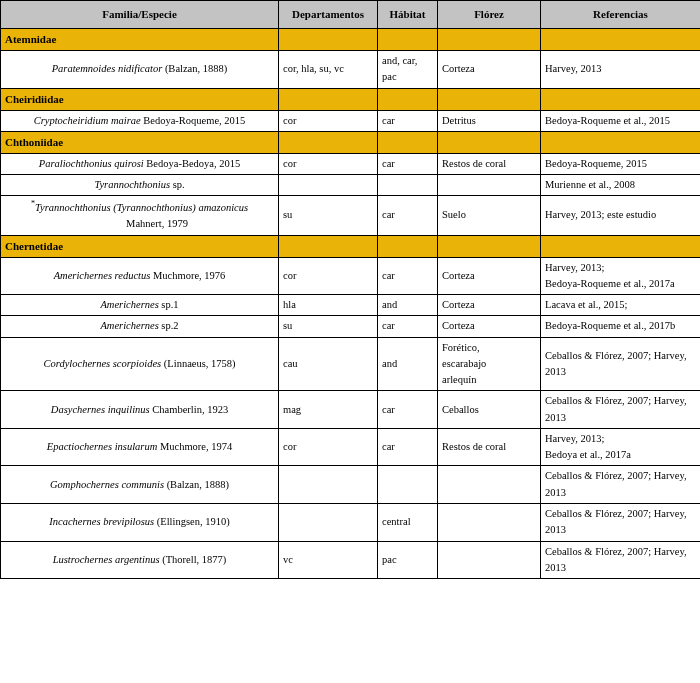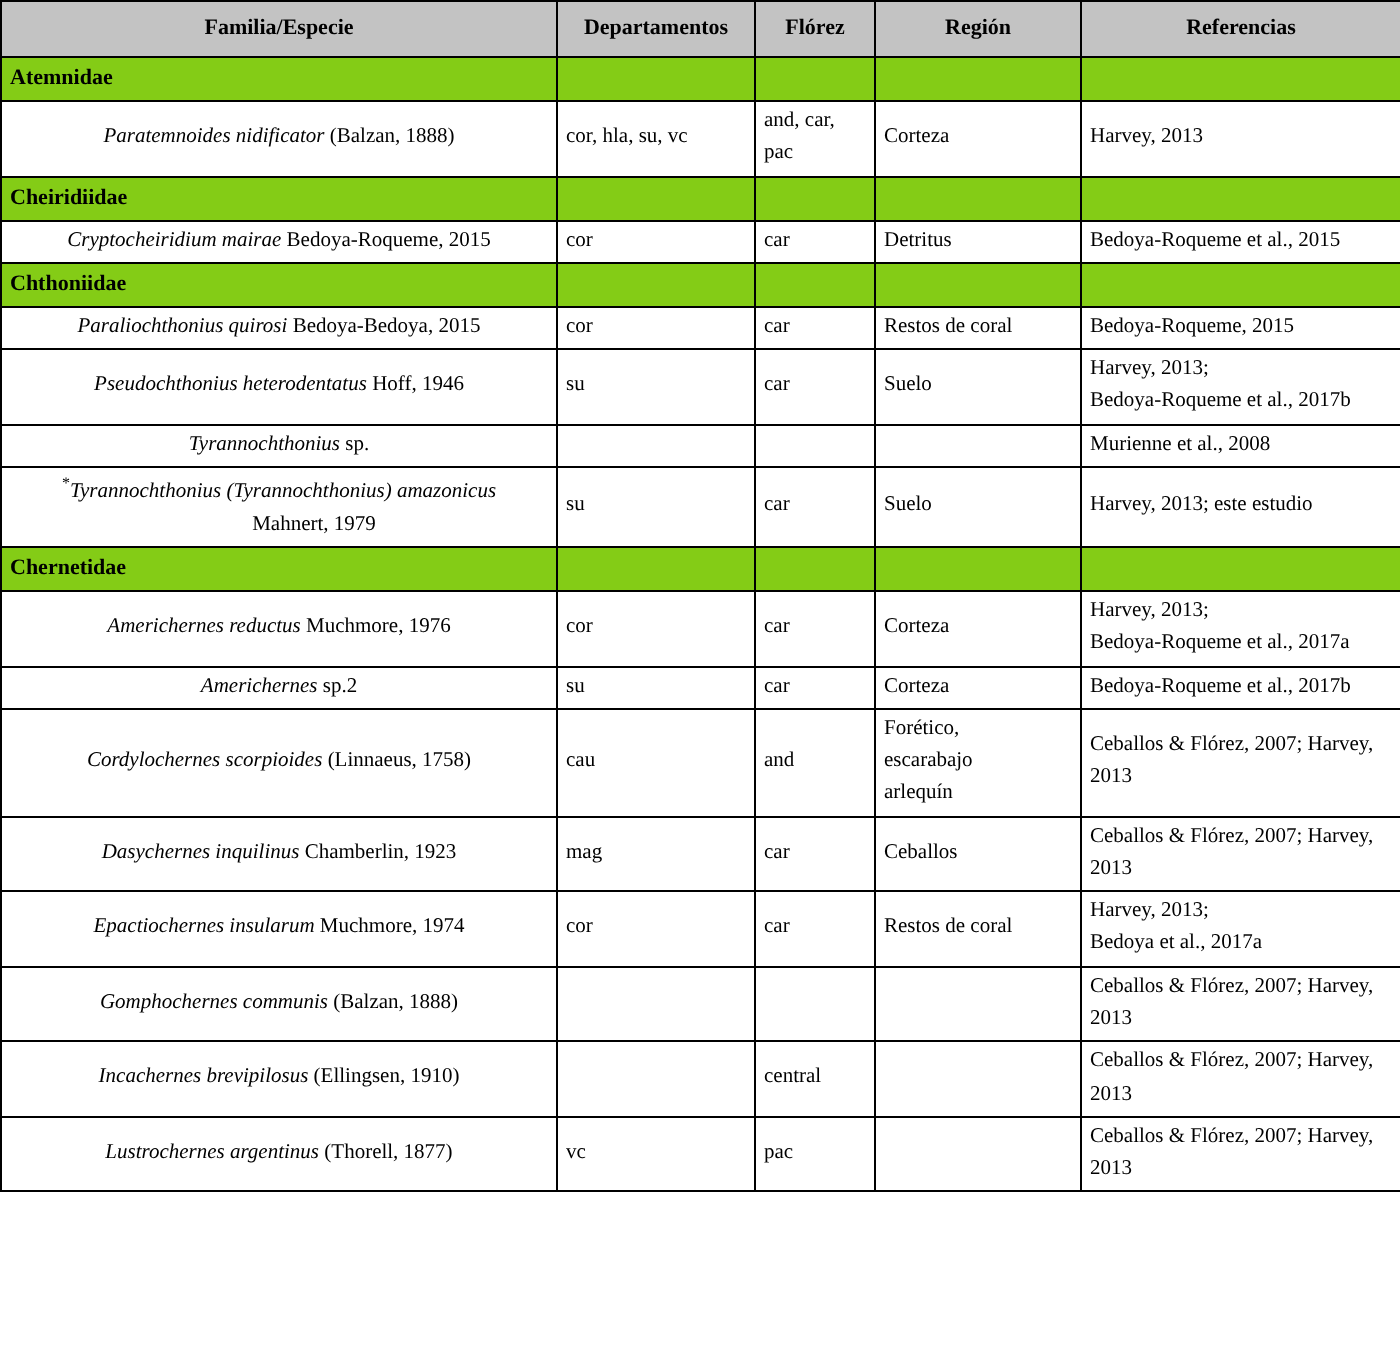--- a/index.html
+++ b/index.html
@@ -36,21 +36,21 @@
   }
   thead th {
     background: #c3c3c3;
     text-align: center;
     font-weight: bold;
     font-size: 11px;
     height: 23px;
     padding: 1px 2px;
   }
   tr.family-row td {
-    background: #84cc16;
+    background: #eab308;
     font-weight: bold;
     font-size: 11px;
     height: 16px;
     padding-top: 1px;
     padding-bottom: 1px;
   }
   tr.family-row td.family-name {
     text-align: left;
   }
   td.species-cell {
@@ -82,22 +82,22 @@
     <col class="c-species">
     <col class="c-depts">
     <col class="c-region">
     <col class="c-habitat">
     <col class="c-refs">
   </colgroup>
   <thead>
     <tr>
       <th>Familia/Especie</th>
       <th>Departamentos</th>
+      <th>Hábitat</th>
       <th>Flórez</th>
-      <th>Región</th>
       <th>Referencias</th>
     </tr>
   </thead>
   <tbody id="table-body">
       <tr class="family-row">
         <td class="family-name">Atemnidae</td>
         <td></td>
         <td></td>
         <td></td>
         <td></td>
@@ -138,29 +138,20 @@
         <td class="species-cell">
           <span style="display: block;"><span class="sci">Paraliochthonius quirosi</span><span class="plain"> Bedoya-Bedoya, 2015</span></span>
         </td>
         <td class="data-cell">cor</td>
         <td class="data-cell"><span class="multi"><span>car</span></span></td>
         <td class="data-cell">Restos de coral</td>
         <td class="data-cell"><span class="multi"><span>Bedoya-Roqueme, 2015</span></span></td>
       </tr>
       <tr class="species-row">
         <td class="species-cell">
-          <span style="display: block;"><span class="sci">Pseudochthonius heterodentatus</span><span class="plain"> Hoff, 1946</span></span>
-        </td>
-        <td class="data-cell">su</td>
-        <td class="data-cell"><span class="multi"><span>car</span></span></td>
-        <td class="data-cell">Suelo</td>
-        <td class="data-cell"><span class="multi"><span>Harvey, 2013;</span><span>Bedoya-Roqueme et al., 2017b</span></span></td>
-      </tr>
-      <tr class="species-row">
-        <td class="species-cell">
           <span style="display: block;"><span class="sci">Tyrannochthonius</span><span class="plain"> sp.</span></span>
         </td>
         <td class="data-cell"></td>
         <td class="data-cell"></td>
         <td class="data-cell"></td>
         <td class="data-cell"><span class="multi"><span>Murienne et al., 2008</span></span></td>
       </tr>
       <tr class="species-row">
         <td class="species-cell">
           <span style="display: block;"><span class="star">*</span><span class="sci">Tyrannochthonius (Tyrannochthonius) amazonicus</span></span>
@@ -179,20 +170,29 @@
         <td></td>
       </tr>
       <tr class="species-row">
         <td class="species-cell">
           <span style="display: block;"><span class="sci">Americhernes reductus</span><span class="plain"> Muchmore, 1976</span></span>
         </td>
         <td class="data-cell">cor</td>
         <td class="data-cell"><span class="multi"><span>car</span></span></td>
         <td class="data-cell">Corteza</td>
         <td class="data-cell"><span class="multi"><span>Harvey, 2013;</span><span>Bedoya-Roqueme  et al., 2017a</span></span></td>
+      </tr>
+      <tr class="species-row">
+        <td class="species-cell">
+          <span style="display: block;"><span class="sci">Americhernes</span><span class="plain"> sp.1</span></span>
+        </td>
+        <td class="data-cell">hla</td>
+        <td class="data-cell"><span class="multi"><span>and</span></span></td>
+        <td class="data-cell">Corteza</td>
+        <td class="data-cell"><span class="multi"><span>Lacava et al., 2015;</span></span></td>
       </tr>
       <tr class="species-row">
         <td class="species-cell">
           <span style="display: block;"><span class="sci">Americhernes</span><span class="plain"> sp.2</span></span>
         </td>
         <td class="data-cell">su</td>
         <td class="data-cell"><span class="multi"><span>car</span></span></td>
         <td class="data-cell">Corteza</td>
         <td class="data-cell"><span class="multi"><span>Bedoya-Roqueme et al., 2017b</span></span></td>
       </tr>

